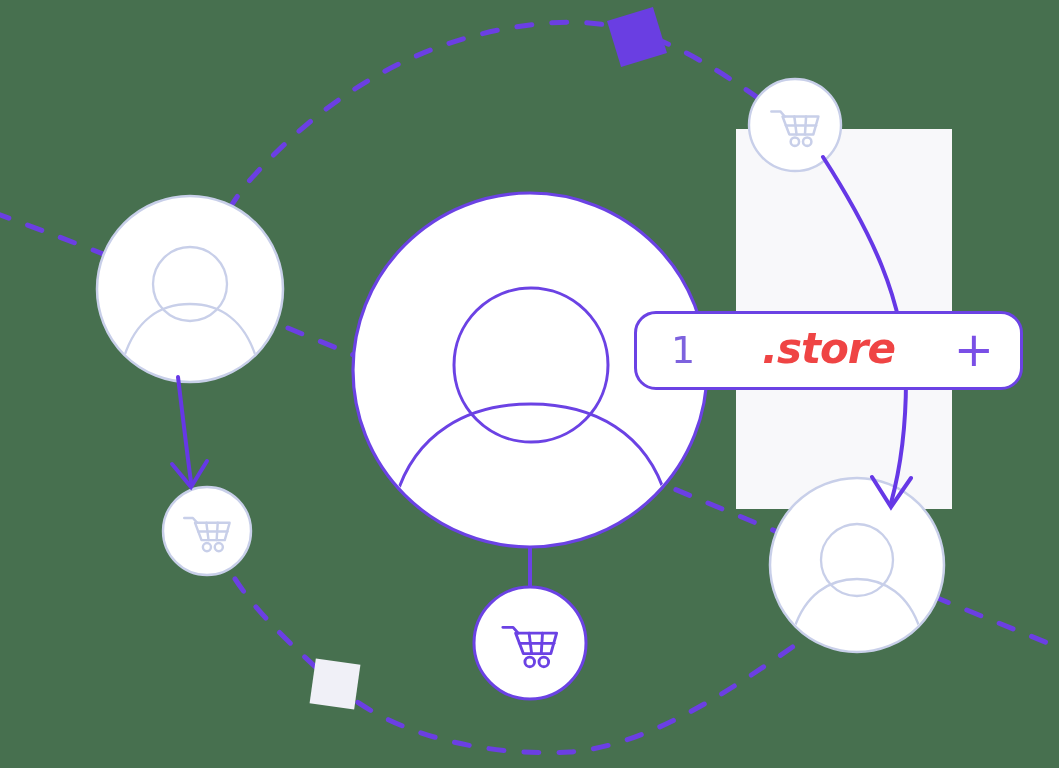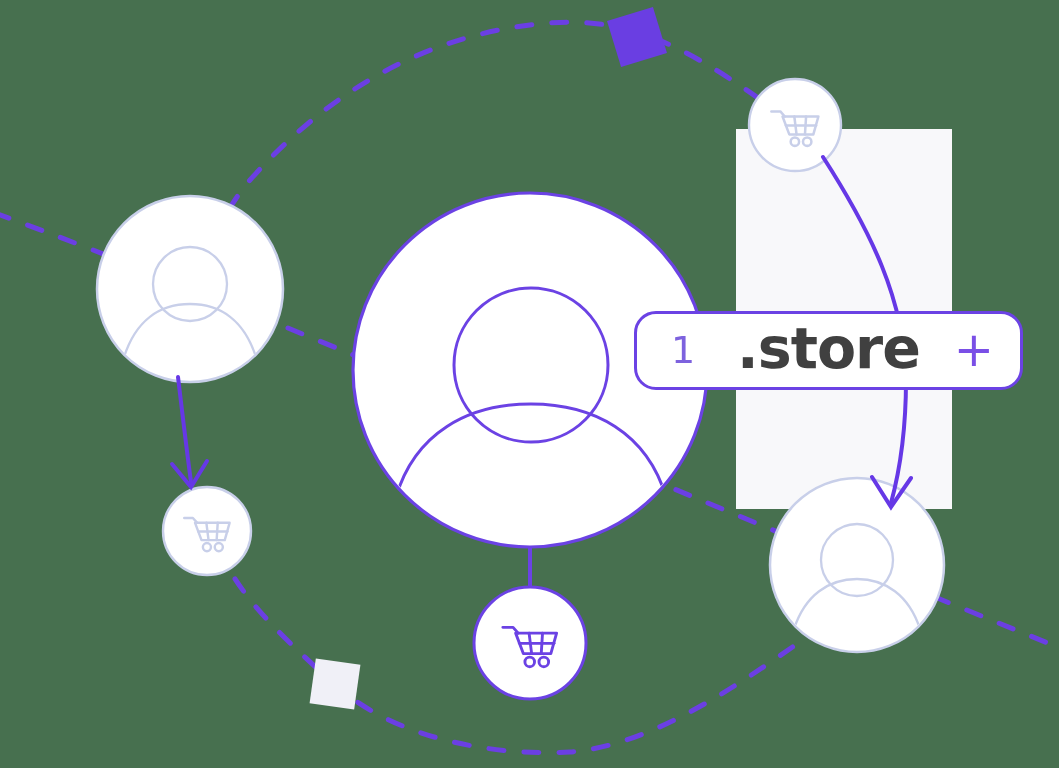--- a/index.html
+++ b/index.html
@@ -22,22 +22,22 @@
     border:3px solid #6B42E4;
     border-radius:22px;
     display:flex;align-items:center;justify-content:center;
   }
   .badge-count{
     position:absolute;left:34px;top:50%;
     transform:translateY(-52%);
     font-size:38px;font-weight:400;color:#7D62DE;line-height:1;
   }
   .badge-domain{
-    font-size:57px;font-weight:bold;color:#404040;
-    letter-spacing:-1px;line-height:1;padding-bottom:4px;
+    font-size:42px;font-weight:bold;color:#ef4444;
+    letter-spacing:-1px;line-height:1;padding-bottom:4px;font-style:italic;
   }
   .badge-plus{
     position:absolute;right:26px;top:50%;
     transform:translateY(-54%);
     font-size:48px;font-weight:400;color:#7A4FE6;line-height:1;
   }
 </style>
 </head>
 <body>
 

